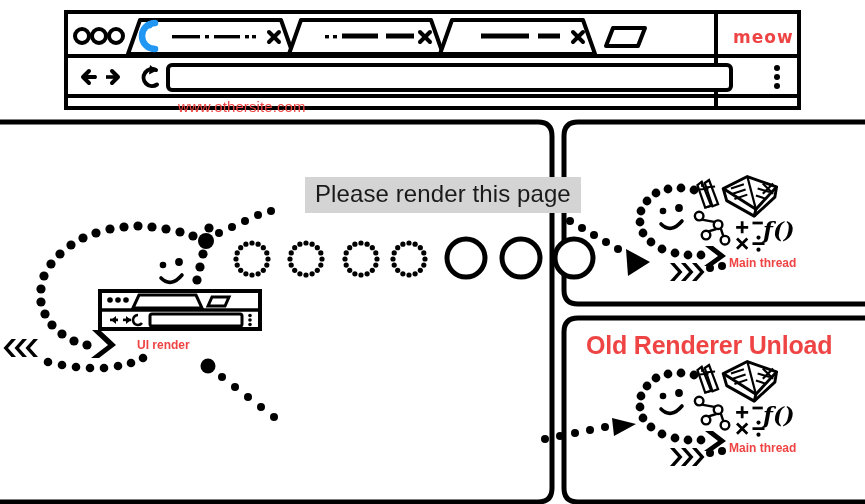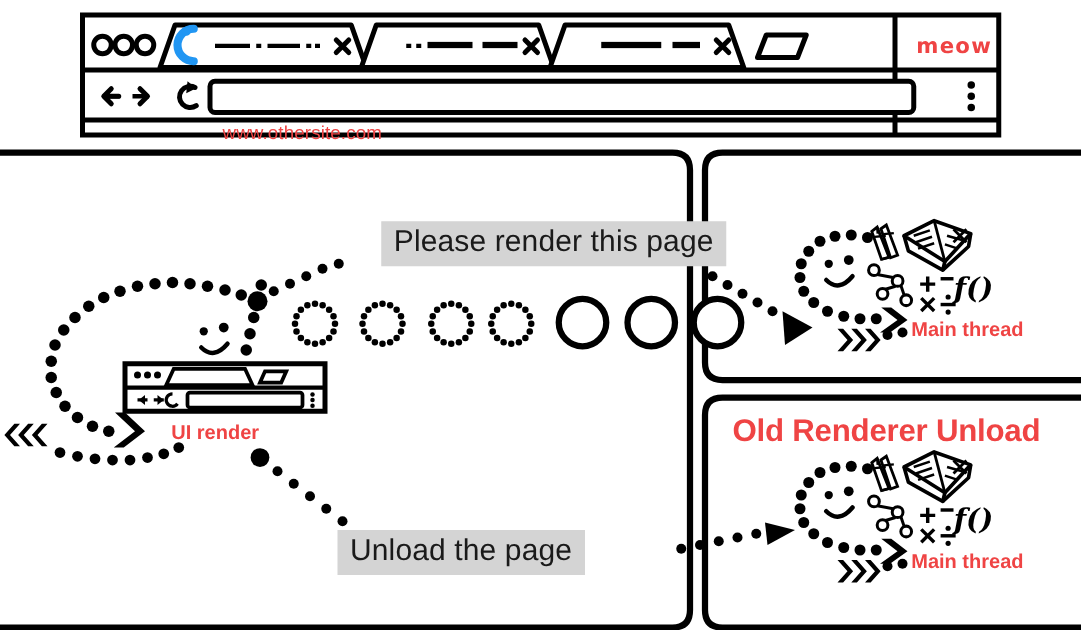--- a/index.html
+++ b/index.html
@@ -11,21 +11,21 @@
   .stage{position:absolute;left:0;top:0;width:865px;height:504px;}
   .svgroot{position:absolute;left:0;top:0;width:865px;height:504px;}
 
   
   .lbl{position:absolute;white-space:nowrap;color:#ef4444;}
 
   .proc-title{
     font-size:25px;font-weight:700;letter-spacing:-0.2px;
   }
   .thread-lbl{
-    font-size:16px;font-weight:700;
+    font-size:12px;font-weight:700;
   }
   .msg{
     position:absolute;white-space:nowrap;background:#d4d4d4;
     font-size:24px;font-weight:400;color:#1a1a1a;
     padding:3px 10px 5px 10px;letter-spacing:0.1px;
   }
   .url-text{
     font-size:15px;font-weight:400;letter-spacing:0.1px;margin-top:28px;
   }
   .meow{
@@ -428,15 +428,14 @@
 <div class="lbl proc-title" style="left:586px;top:331px;">Old Renderer Unload</div>
 
 <div class="lbl thread-lbl" style="left:137px;top:338px;">UI render</div>
 
 <div class="lbl thread-lbl" style="left:729px;top:256px;">Main thread</div>
 
 <div class="lbl thread-lbl" style="left:729px;top:441px;">Main thread</div>
 
 <div class="msg" style="left:273px;top:177px;margin-left:32px;">Please render this page</div>
 
-<div class="msg" style="left:270px;top:424px;">Unload the page</div>
 
 </div>
 
 </body></html>

